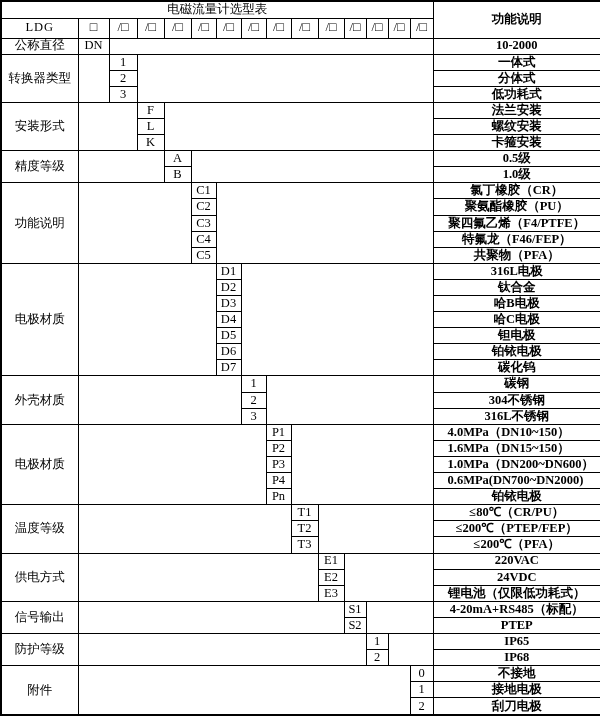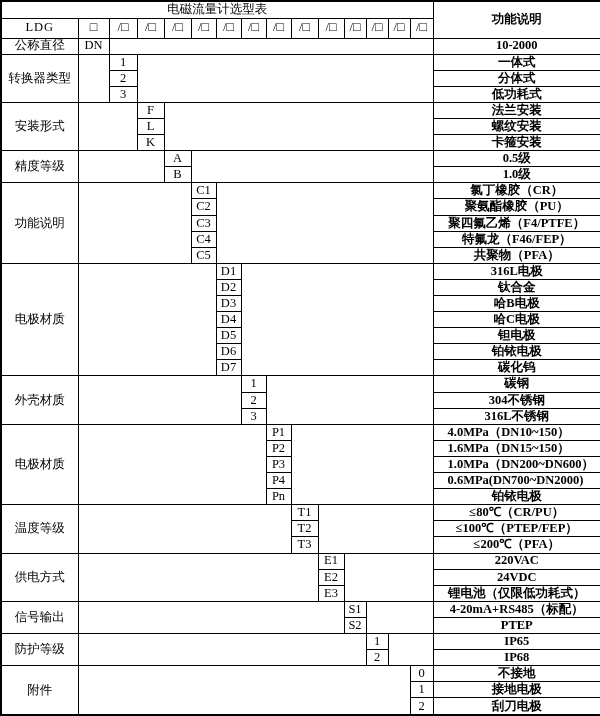--- a/index.html
+++ b/index.html
@@ -218,21 +218,21 @@
       </tr>
       <tr>
         <td class="label" rowspan="3">温度等级</td>
         <td class="empty" rowspan="3" colspan="8"></td>
         <td class="code">T1</td>
         <td class="empty" rowspan="3" colspan="5"></td>
         <td class="desc">≤80℃（CR/PU）</td>
       </tr>
       <tr>
         <td class="code">T2</td>
-        <td class="desc">≤100℃（PTEP/FEP）</td>
+        <td class="desc">≤200℃（PTEP/FEP）</td>
       </tr>
       <tr>
         <td class="code">T3</td>
         <td class="desc">≤200℃（PFA）</td>
       </tr>
       <tr>
         <td class="label" rowspan="3">供电方式</td>
         <td class="empty" rowspan="3" colspan="9"></td>
         <td class="code">E1</td>
         <td class="empty" rowspan="3" colspan="4"></td>

